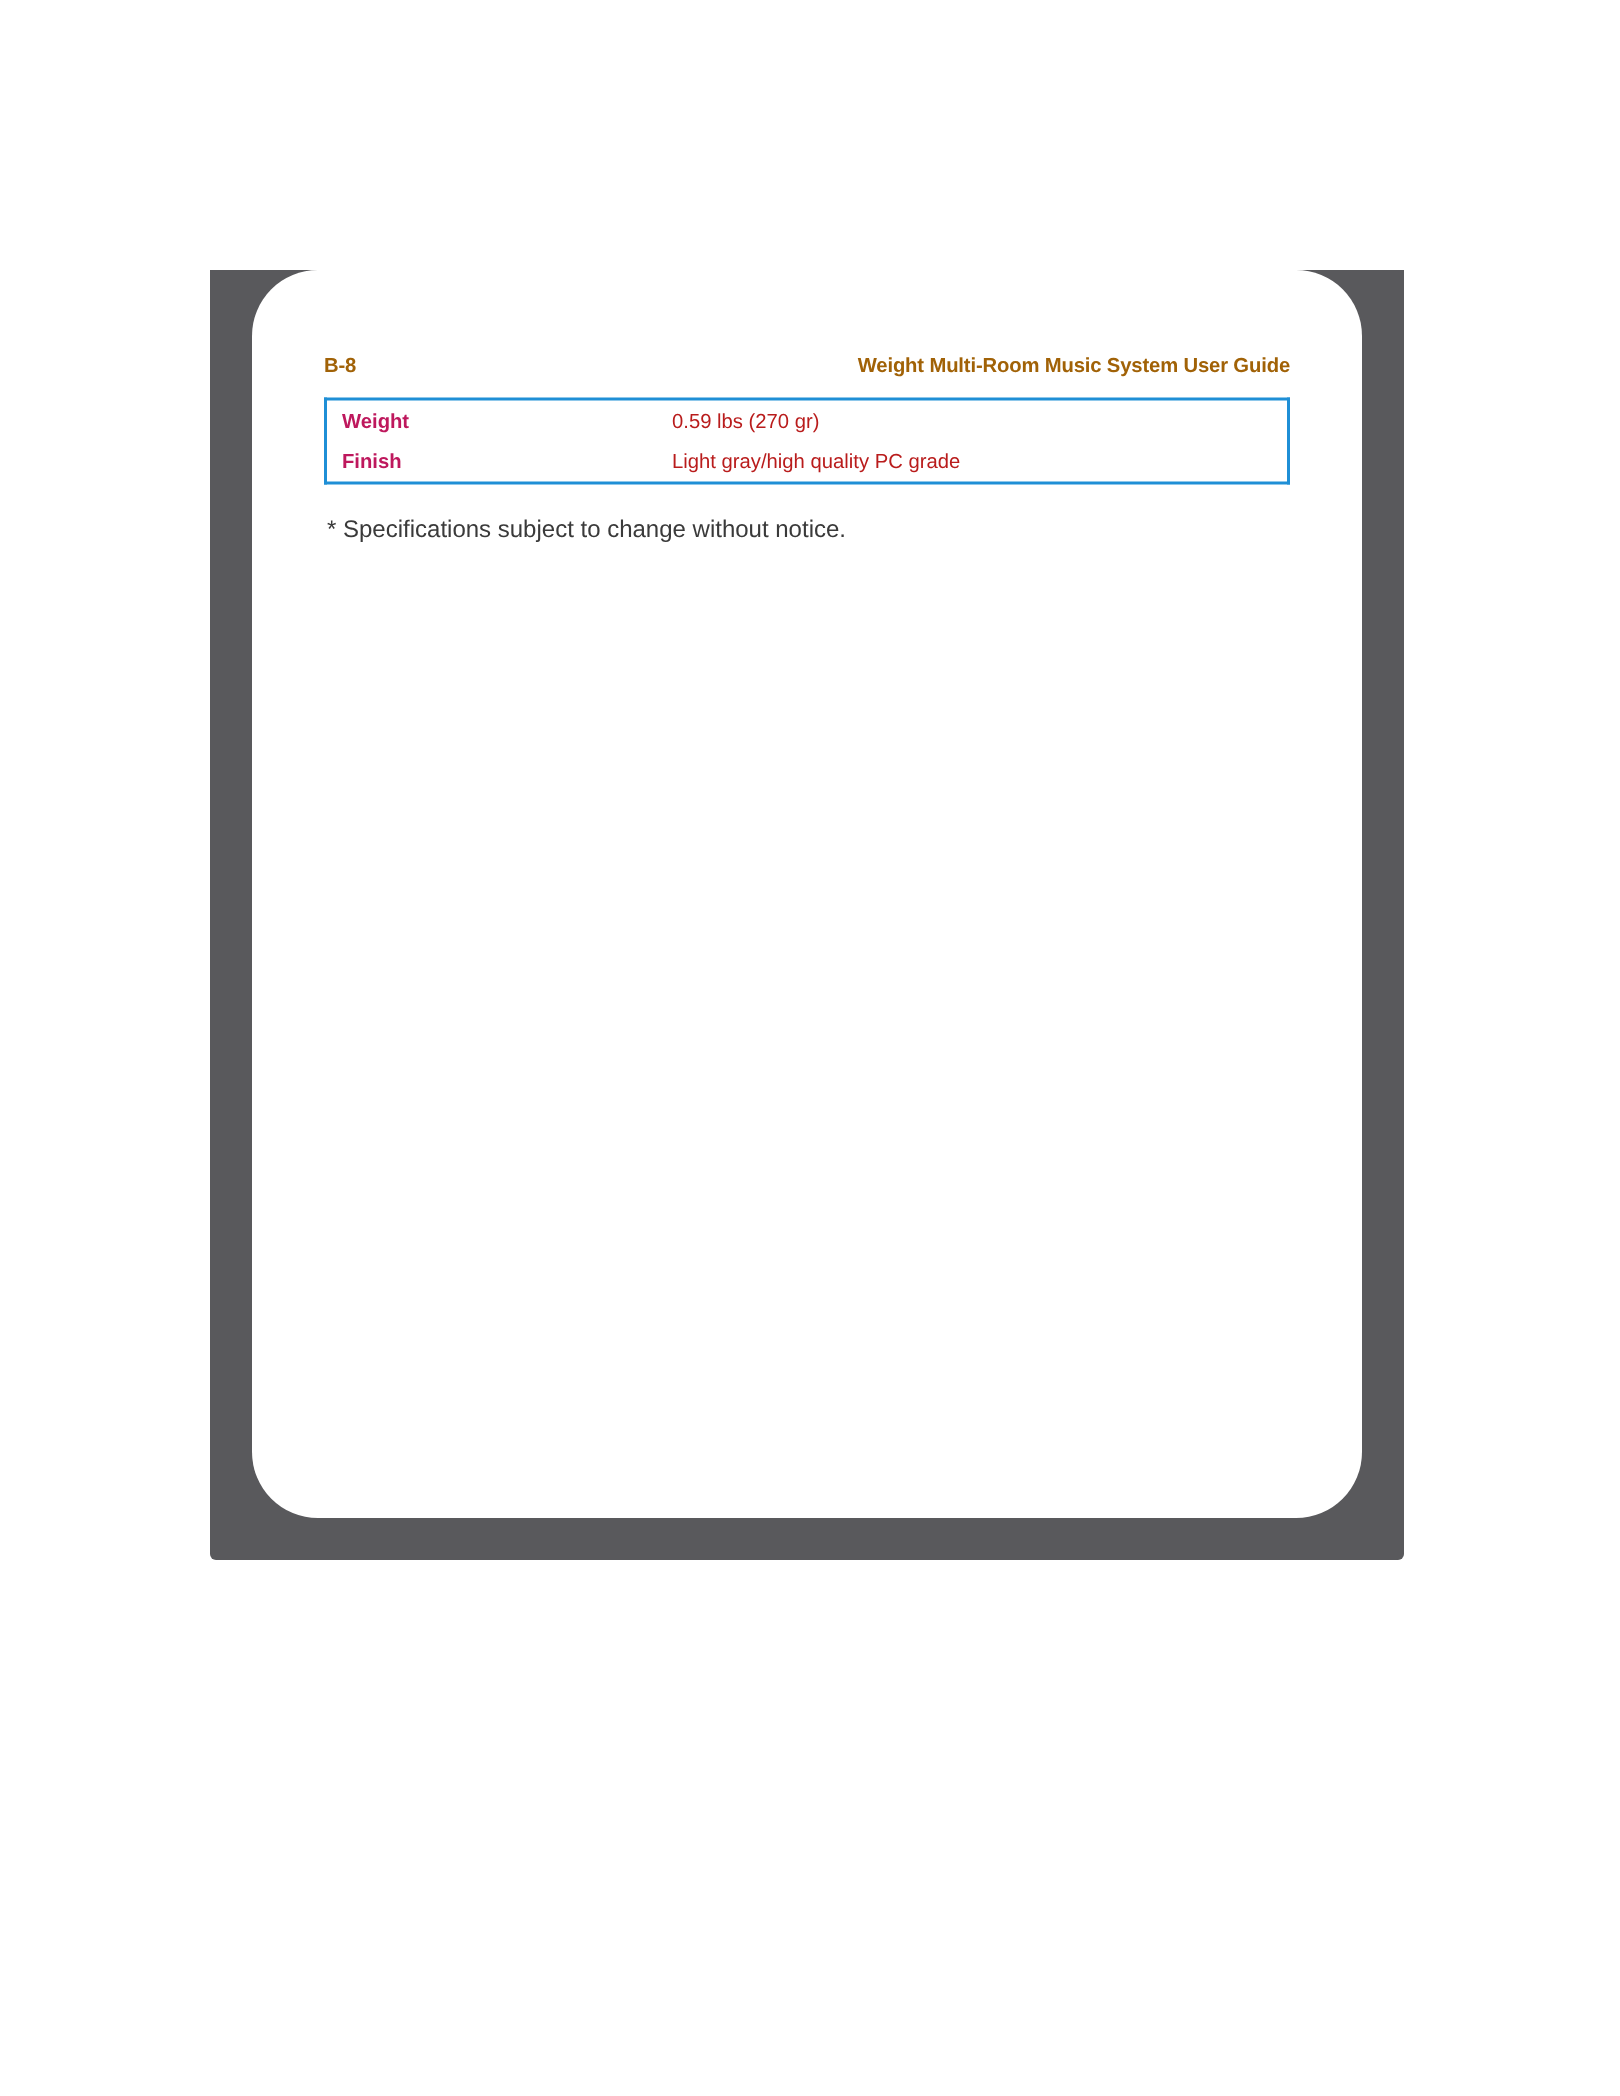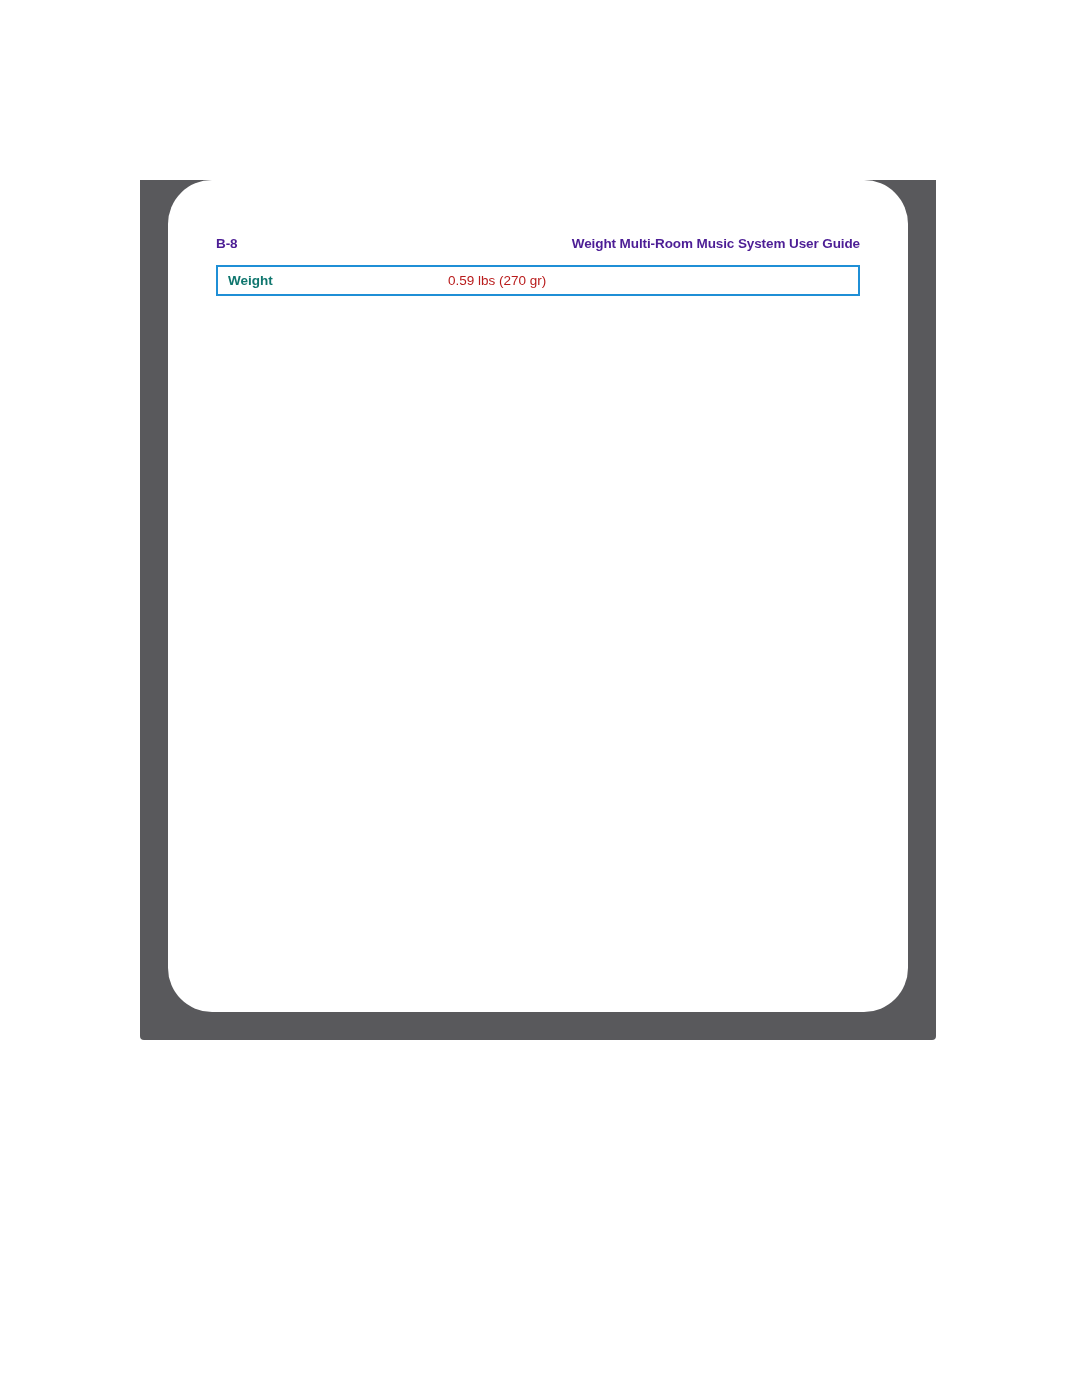--- a/index.html
+++ b/index.html
@@ -34,21 +34,21 @@
     border-radius: 44px;
     padding: 56px 48px 40px 48px;
     box-sizing: border-box;
   }
   .header-row {
     display: flex;
     justify-content: space-between;
     align-items: flex-start;
     font-size: 13.5px;
     font-weight: 700;
-    color: #4c1d95;
+    color: #a16207;
     letter-spacing: -0.1px;
     margin-bottom: 14px;
   }
   .header-row .title {
     text-align: right;
   }
   table.spec {
     width: 100%;
     border-collapse: collapse;
     border: 2px solid #1f8fd6;
@@ -58,21 +58,21 @@
     padding: 6px 10px 6px 10px;
     vertical-align: middle;
     color: #b91c1c;
   }
   table.spec tr.alt {
     background: #eef3f6;
   }
   table.spec td.label {
     font-weight: 700;
     width: 200px;
-    color: #0f766e;
+    color: #be185d;
   }
   .footnote {
     margin-top: 22px;
     font-size: 16px;
     color: #3a3a3a;
     padding-left: 2px;
   }
 </style>
 </head>
 <body>
@@ -85,19 +85,24 @@
         <span>B-8</span>
         <span class="title">Weight Multi-Room Music System User Guide</span>
       </div>
 
       <table class="spec">
         <tbody>
             <tr>
           <td class="label">Weight</td>
           <td>0.59 lbs (270 gr)</td>
         </tr>
+        <tr>
+          <td class="label">Finish</td>
+          <td>Light gray/high quality PC grade</td>
+        </tr>
       </tbody>
         </table>
 
+      <div class="footnote">* Specifications subject to change without notice.</div>
 
     </div>
   </div>
 </div>
 
 </body></html>

